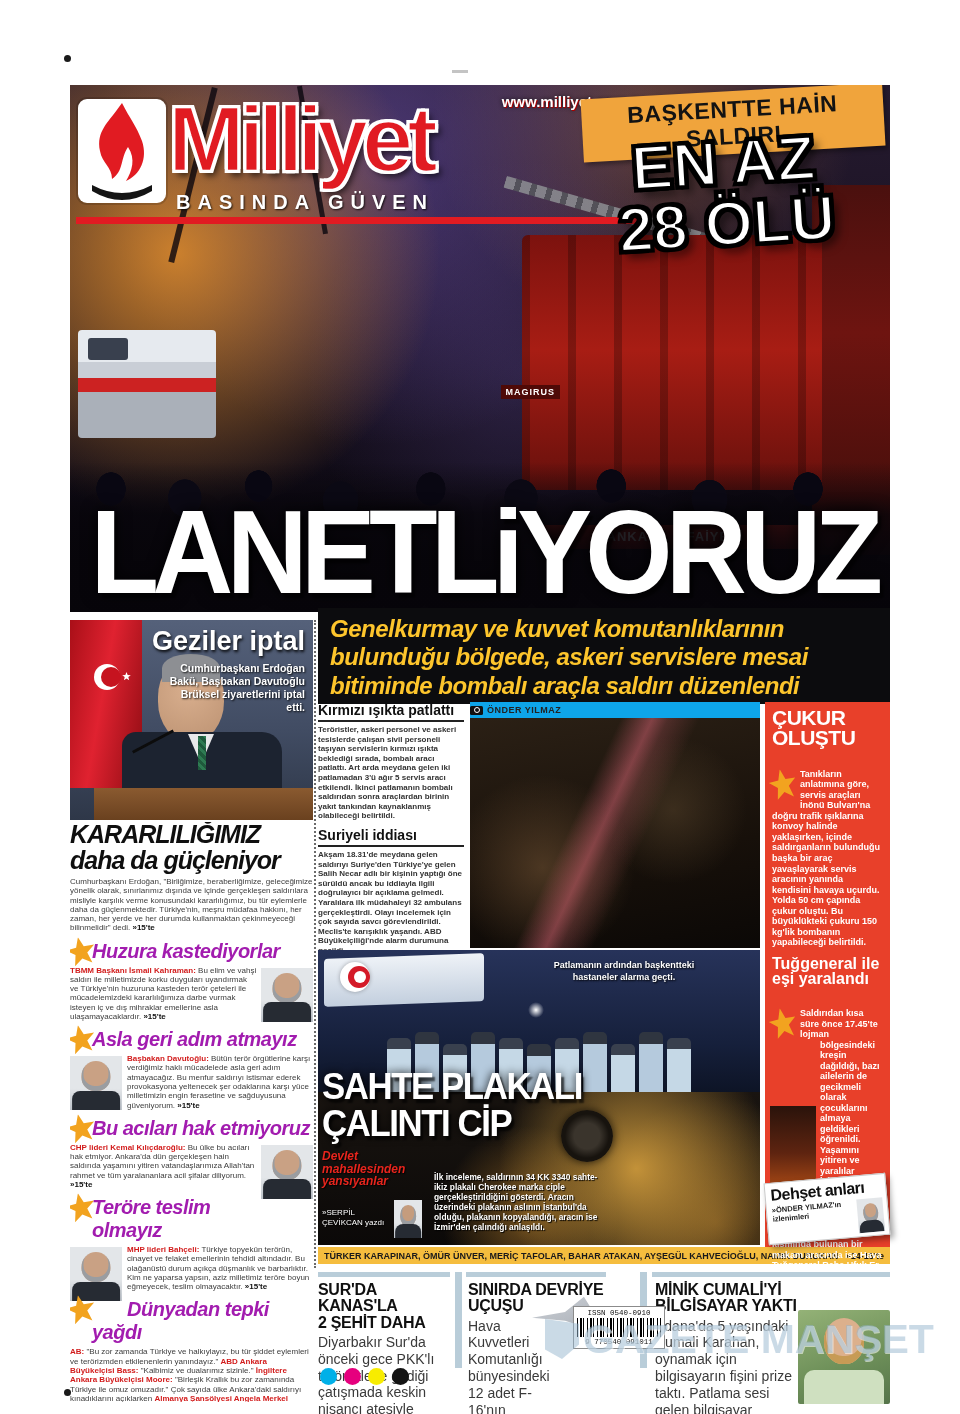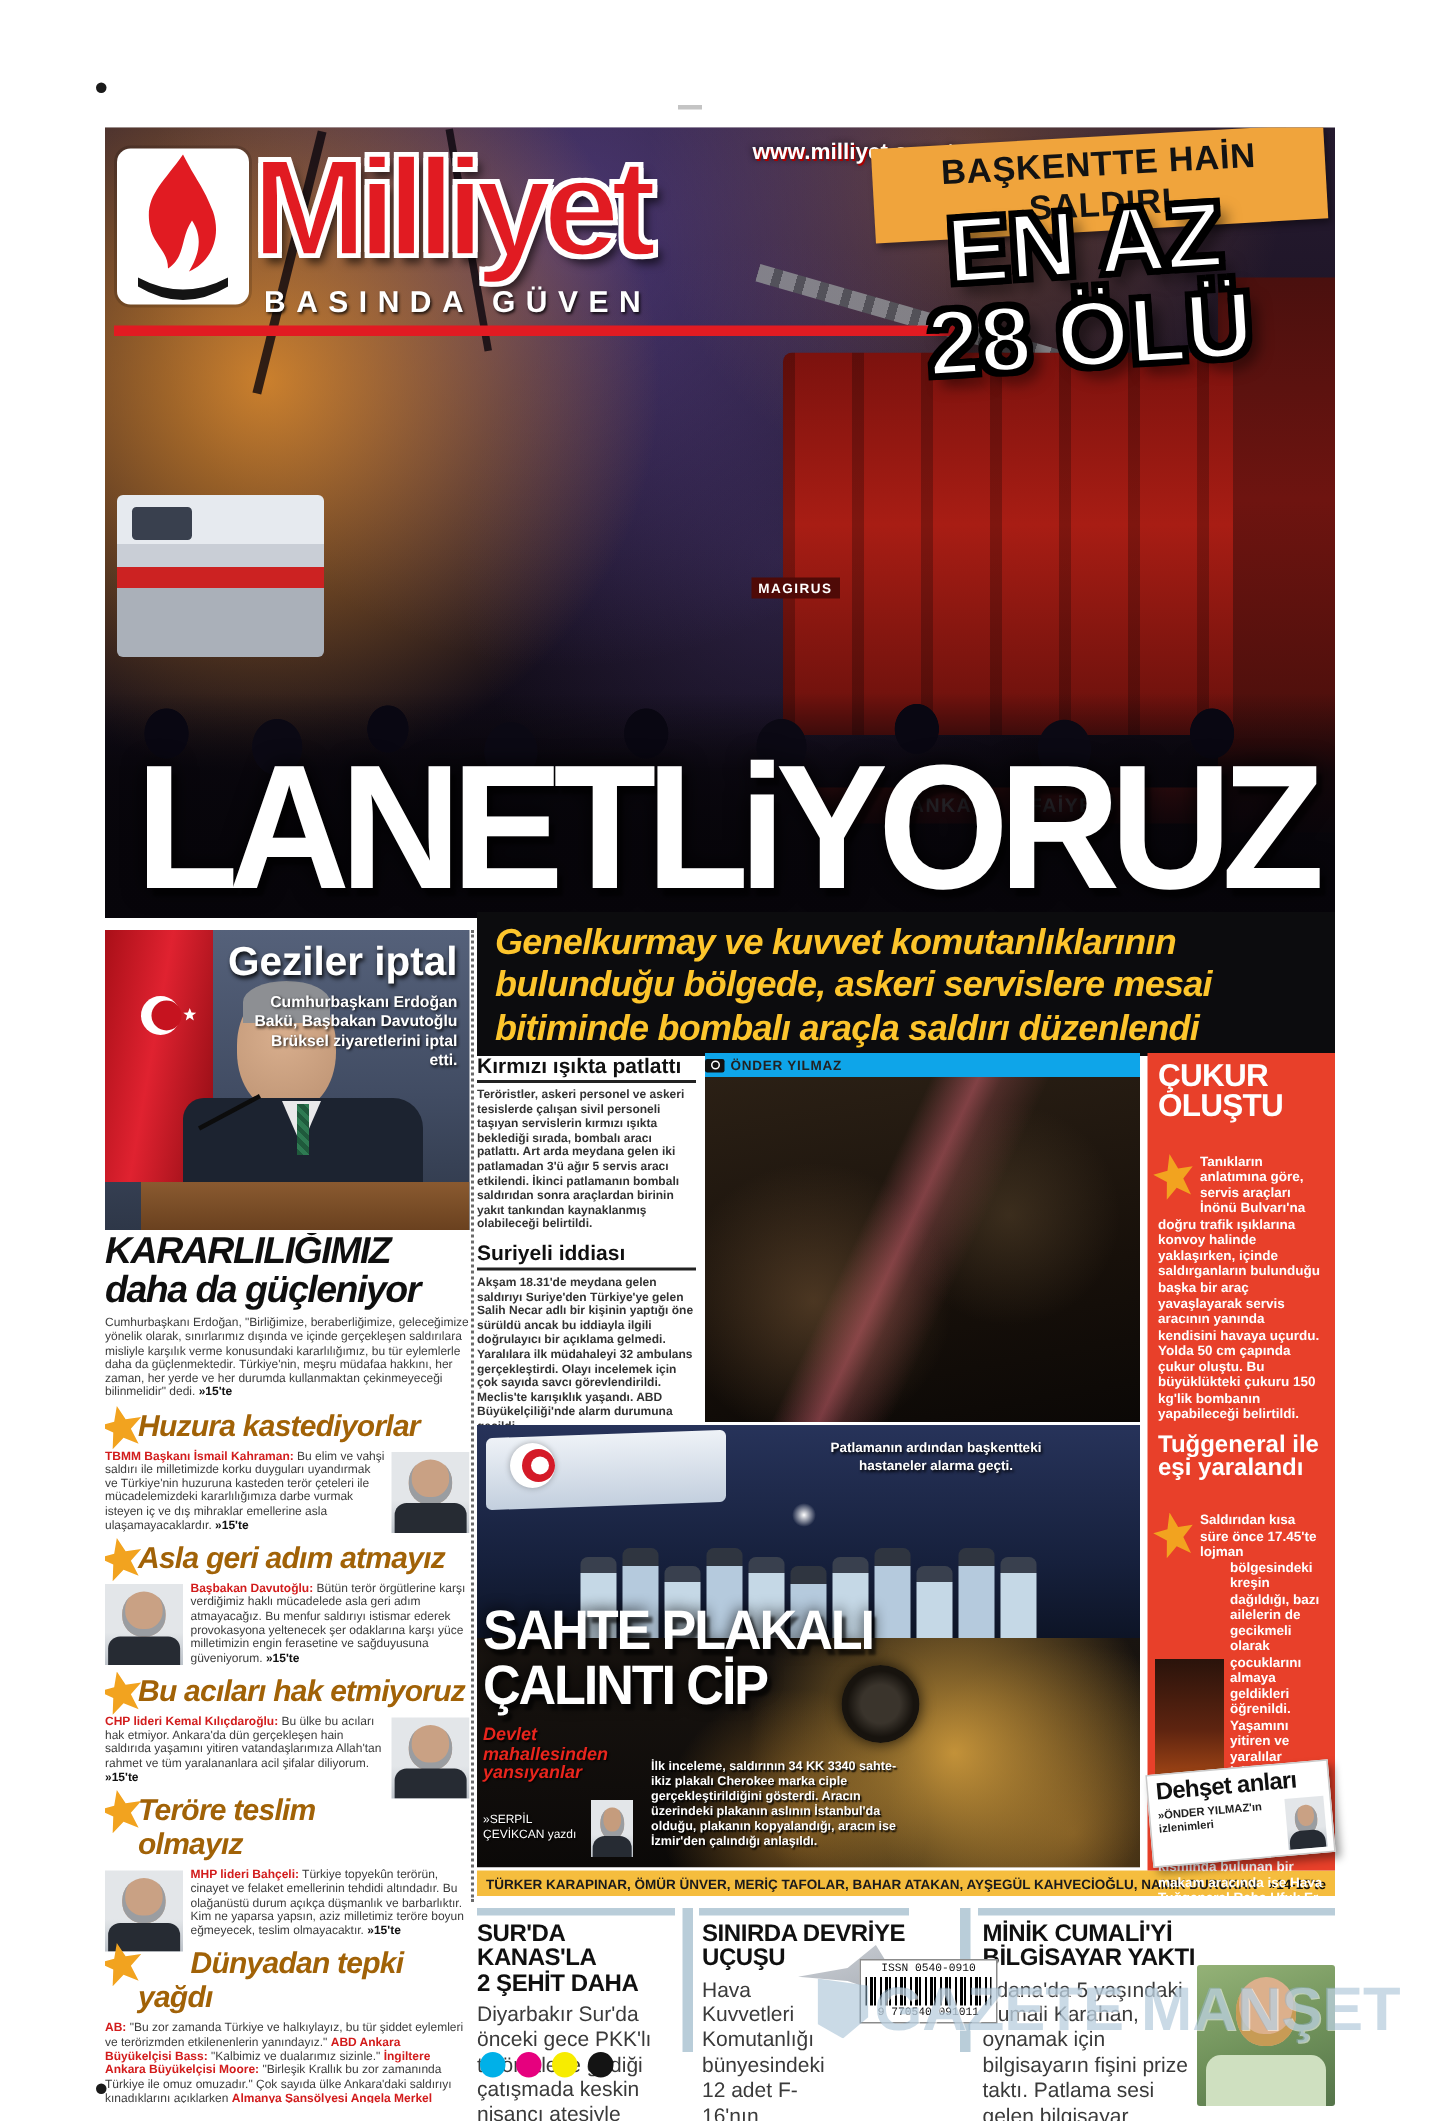--- a/index.html
+++ b/index.html
@@ -90,21 +90,21 @@
   
   .leftcol{position:absolute;left:70px;top:822px;width:243px;height:580px;overflow:hidden;color:#2e2e2e;}
   .lc-main-title{font-style:italic;font-weight:bold;color:#0f0f0f;font-size:25px;line-height:1.02;letter-spacing:-1px;}
   .lc-body{font-size:8px;line-height:1.16;color:#3c3c3c;margin-top:4px;}
   .pageref{font-weight:bold;color:#111;white-space:nowrap;}
   .lead{font-weight:bold;color:#d21c1c;}
   .lc-sec{margin-top:7px;}
   .lc-head-row{position:relative;padding-left:22px;}
   .star-icon{position:absolute;left:-4px;top:-3px;width:30px;height:30px;background:#f2a31f;
     clip-path:polygon(50% 0,63% 33%,98% 35%,70% 56%,80% 92%,50% 72%,21% 92%,30% 56%,2% 35%,37% 33%);transform:rotate(-12deg);}
-  .lc-head{position:relative;font-style:italic;font-weight:bold;font-size:20px;color:#a16207;letter-spacing:-.5px;z-index:1;}
+  .lc-head{position:relative;font-style:italic;font-weight:bold;font-size:20px;color:#a21caf;letter-spacing:-.5px;z-index:1;}
   .lc-secbody{font-size:8px;line-height:1.16;color:#3c3c3c;margin-top:3px;}
   .portrait{position:relative;width:52px;height:54px;background:linear-gradient(180deg,#e3e6e9 60%,#bcc2c9);overflow:hidden;}
   .portrait::before{content:"";position:absolute;left:50%;top:5px;transform:translateX(-50%);width:56%;height:56%;background:#c9a184;border-radius:50% 50% 46% 46%;box-shadow:0 -3px 0 2px #9a9da1 inset;}
   .portrait::after{content:"";position:absolute;left:50%;bottom:0;transform:translateX(-50%);width:92%;height:36%;background:#262b33;border-radius:8px 8px 0 0;}
   .pright{float:right;margin:2px 0 2px 4px;}
   .pleft{float:left;margin:2px 5px 2px 0;}
 
   .dotsep{position:absolute;left:314px;top:620px;height:648px;border-left:2px dotted #6b6b6b;}
 
   

